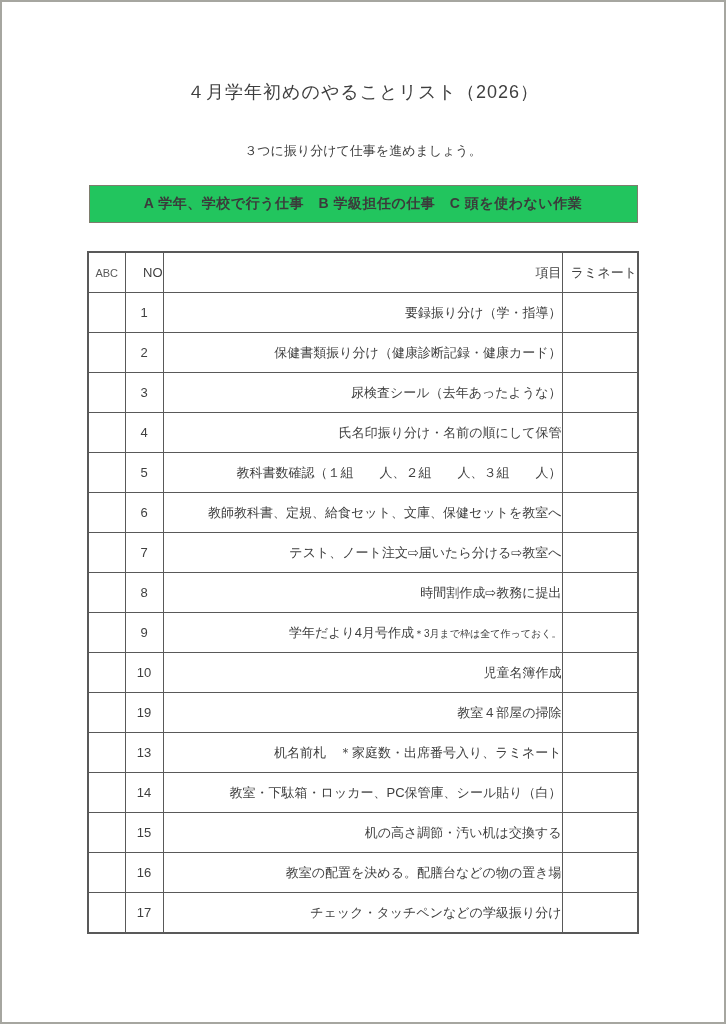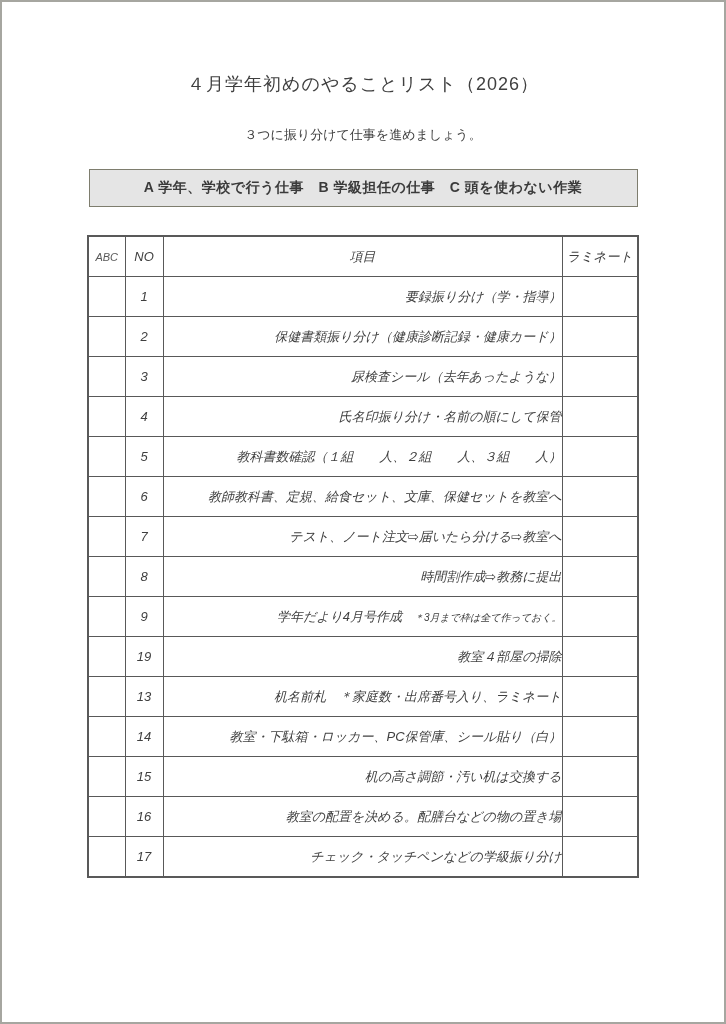--- a/index.html
+++ b/index.html
@@ -12,91 +12,89 @@
     width: 726px;
     height: 1024px;
     box-sizing: border-box;
     background: #ffffff;
     border: 2px solid #a6a6a0;
     font-family: "Liberation Sans", "DejaVu Sans", sans-serif;
     color: #3f3f3f;
     overflow: hidden;
   }
   .title {
-    margin: 0;
+    margin: 8px;
     padding-top: 70px;
     text-align: center;
     font-size: 18px;
     font-weight: 400;
     letter-spacing: 1px;
     color: #3f3f3f;
   }
   .subtitle {
     margin: 0;
     padding-top: 30px;
     text-align: center;
     font-size: 13px;
     color: #3f3f3f;
   }
   .banner {
     width: 549px;
     height: 38px;
     box-sizing: border-box;
     margin: 25px auto 0 auto;
-    background: #e5e5e5;
+    background: #22c55e;
     border: 1px solid #7e7d6e;
     display: flex;
     align-items: center;
     justify-content: center;
     font-size: 14px;
     font-weight: bold;
     color: #3b3b3b;
     letter-spacing: 0.5px;
   }
   table.todo {
     width: 550px;
     margin: 28px auto 0 auto;
     border-collapse: collapse;
     table-layout: fixed;
     border: 2px solid #595959;
-    font-style: italic;
   }
   table.todo th,
   table.todo td {
     border: 1px solid #595959;
     height: 39px;
     padding: 0;
     vertical-align: middle;
     overflow: hidden;
     white-space: nowrap;
   }
   th.h-abc {
     font-weight: 400;
     font-size: 11px;
     color: #595959;
     text-align: center;
   }
   th.h-no, th.h-item, th.h-check {
     font-weight: 400;
     font-size: 13px;
-    text-align: center;
+    text-align: right;
     color: #3f3f3f;
   }
   td.c-no {
     text-align: center;
     font-size: 13px;
   }
   td.c-item {
     text-align: right;
     padding-left: 12px;
     font-size: 13px;
   }
   td.c-item .item-note {
     font-size: 10px;
-    margin-left: 12px;
   }
   td.c-abc, td.c-check {
     background: #ffffff;
   }
 </style>
 </head>
 <body>
 
 <div class="page">
 
@@ -196,20 +194,28 @@
 
   <tr>
     <td class="c-abc"></td>
     <td class="c-no">9</td>
     <td class="c-item">
       <span class="item-text">学年だより4月号作成</span><span class="item-note">＊3月まで枠は全て作っておく。</span>
     </td>
     <td class="c-check"></td>
   </tr>
 
+  <tr>
+    <td class="c-abc"></td>
+    <td class="c-no">10</td>
+    <td class="c-item">
+      <span class="item-text">児童名簿作成</span>
+    </td>
+    <td class="c-check"></td>
+  </tr>
 
 
   <tr>
     <td class="c-abc"></td>
     <td class="c-no">19</td>
     <td class="c-item">
       <span class="item-text">教室４部屋の掃除</span>
     </td>
     <td class="c-check"></td>
   </tr>

